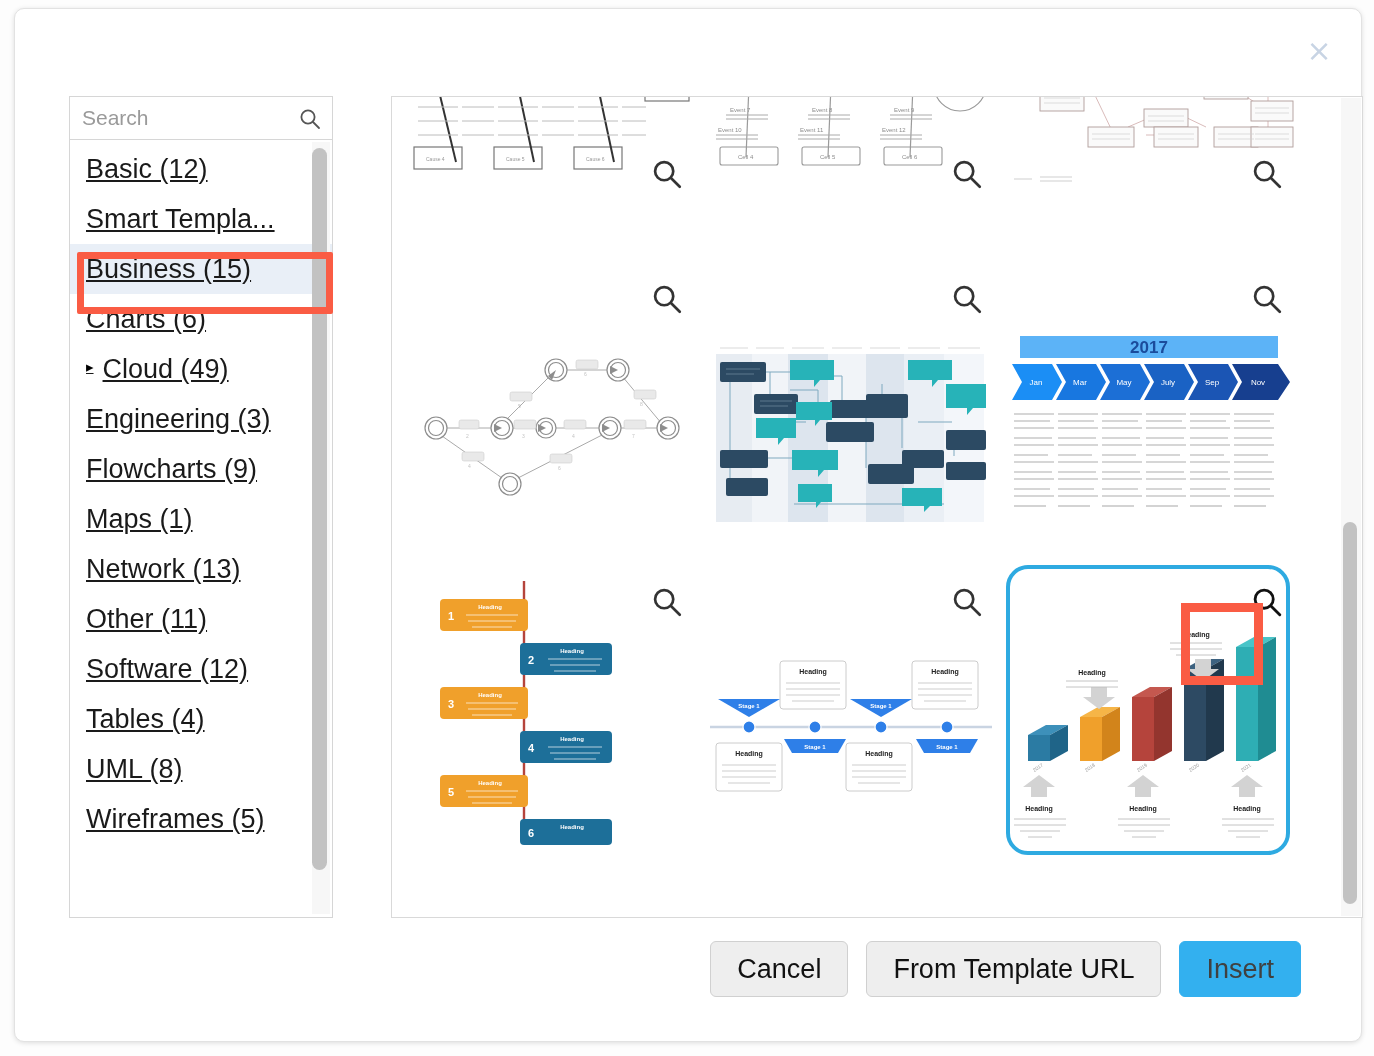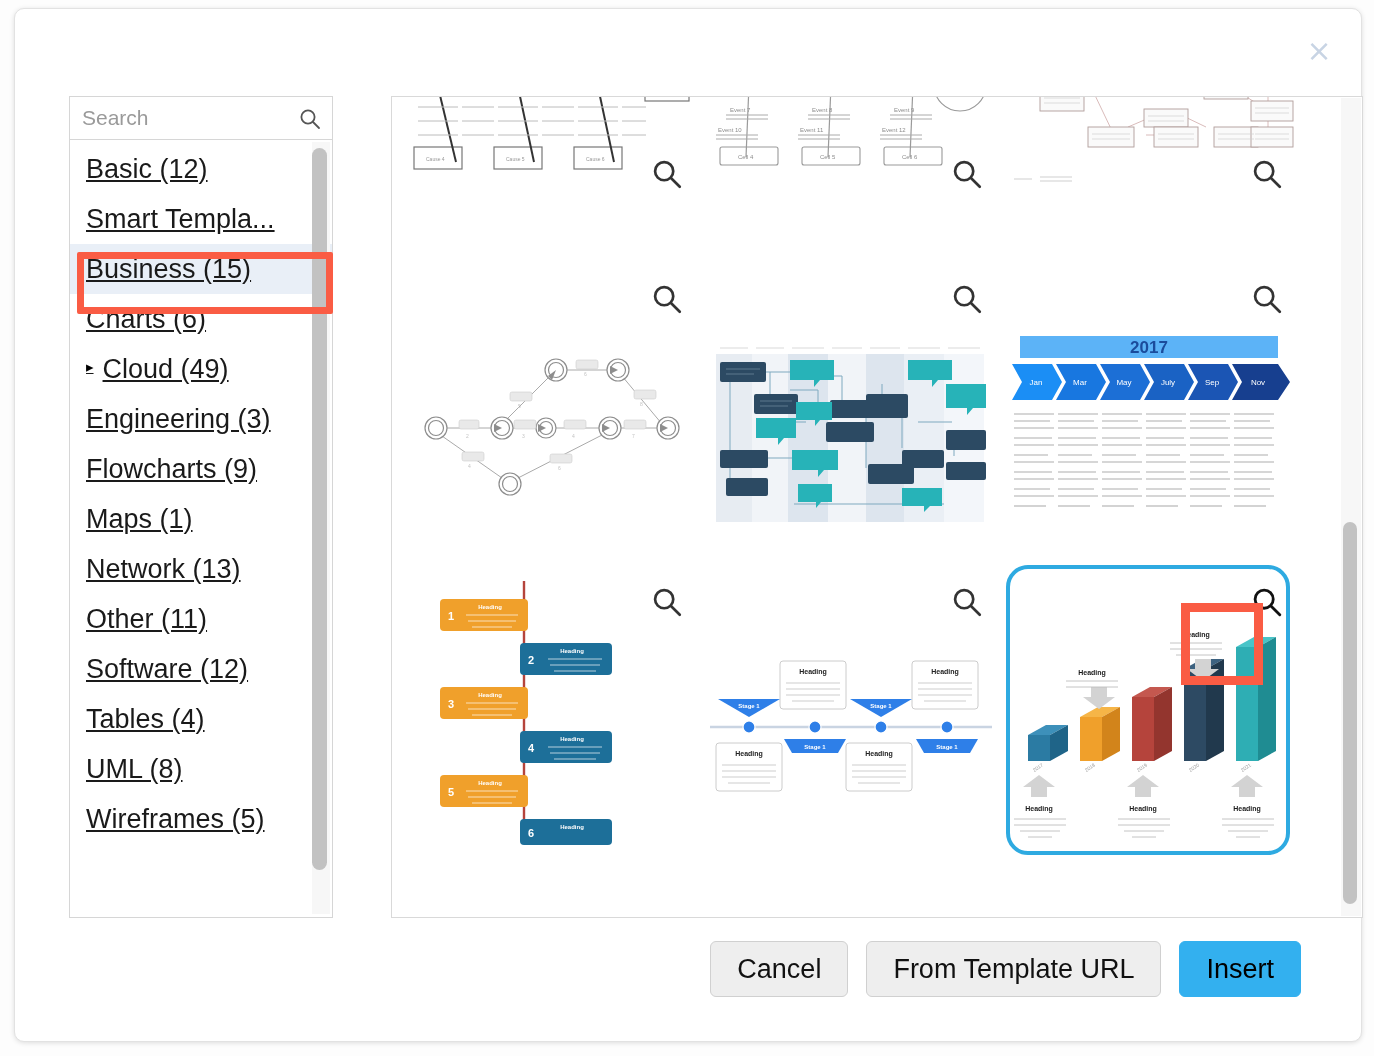--- a/index.html
+++ b/index.html
@@ -165,21 +165,21 @@
     font-size: 27px;
     display: flex; align-items: center; justify-content: center;
     padding: 0 26px;
     cursor: pointer; user-select: none;
     border: 1px solid #d0d0d0;
     background: #eeeeee;
     color: #111;
     white-space: nowrap;
   }
   .btn.primary {
-    background: #33b0ef; border-color: #33b0ef; color: #000000;
+    background: #33b0ef; border-color: #33b0ef; color: #404040;
   }
   svg { display:block; }
   text { font-family: "Liberation Sans", sans-serif; }
 </style>
 </head>
 <body>
 
 <div id="stage">
   <div class="dialog">
 

